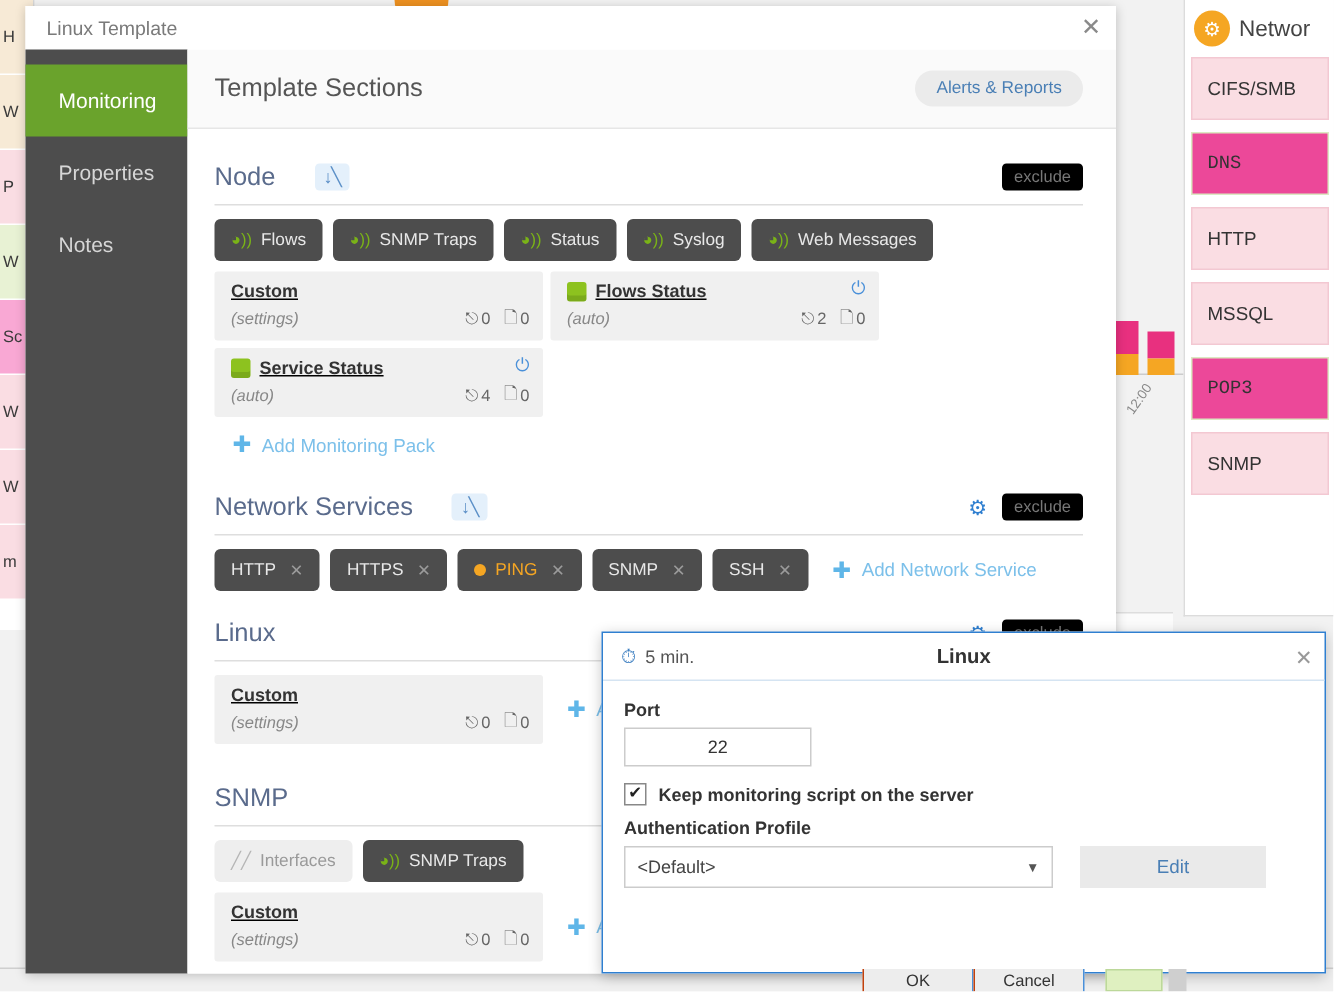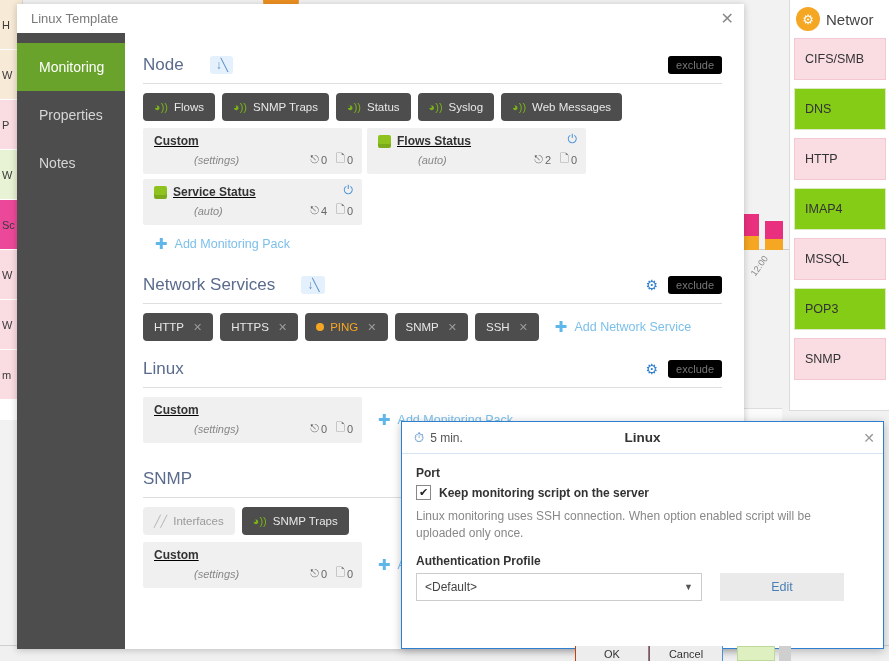--- a/index.html
+++ b/index.html
@@ -51,21 +51,21 @@
     display:flex; align-items:center; justify-content:center; flex:none;
     color:#ffffff; font-size:13px; line-height:1;
   }
   .svc-title { font-size:15px; color:#444; white-space:nowrap; }
   .svc-item {
     height:40px; margin:0 4px 8px 4px; display:flex; align-items:center;
     padding-left:10px; font-size:12.5px; color:#333;
     border:1px solid rgba(0,0,0,.06);
   }
   .svc-item.pink { background:#fadde3; border-color:#f3c8d2; }
-  .svc-item.green { background:#84cc16; border-color:#dbe9c2; }
+  .svc-item.green { background:#ec4899; border-color:#dbe9c2;font-family:Liberation Mono, monospace; }
 
   
   .win {
     position:absolute; left:17px; top:4px; width:727px; height:645px;
     background:#ffffff; box-shadow:0 1px 7px rgba(0,0,0,.22);
   }
   .win-title {
     height:29px; display:flex; align-items:center; justify-content:space-between;
     padding:0 10px 0 14px; font-size:13px; color:#7a7a7a; background:#ffffff;
   }
@@ -132,21 +132,21 @@
     padding:6px 9px 0 11px; box-sizing:border-box; position:relative;
   }
   .card-top { display:flex; align-items:center; gap:6px;text-decoration:underline; }
   .cube-icon {
     width:13px; height:13px; flex:none;
     background:#8dc21f; border-radius:2px;
     box-shadow: inset 0 -4px 0 rgba(0,0,0,.12);
   }
   .card-name { font-size:12px; font-weight:bold; color:#333; }
   .card-power { position:absolute; right:9px; top:5px; color:#4a90d9; font-size:12px; line-height:1; }
-  .card-bot { display:flex; align-items:center; margin-top:2px;margin-left:40px; }
+  .card-bot { display:flex; align-items:center; margin-top:2px; }
   .card-sub { font-size:11px; color:#888; font-style:italic; }
   .card-counts { margin-left:auto; display:flex; gap:9px; font-size:11px; color:#666; align-items:center; }
   .card-counts .grp { display:flex; align-items:center; gap:2px; }
 
   .add-link {
     display:flex; align-items:center; gap:7px;
     font-size:12.5px; color:#7cc0ea; margin:11px 0 4px 12px;
   }
   .add-link .plus { color:#5fb6e8; font-size:15px; line-height:1; }
   .add-inline { display:flex; align-items:center; gap:7px; font-size:12.5px; color:#7cc0ea; }
@@ -222,21 +222,21 @@
       </div>
     <div class="bg-left-row" style="background:#f7ead6">
         <span>W</span>
       </div>
     <div class="bg-left-row" style="background:#fadde3">
         <span>P</span>
       </div>
     <div class="bg-left-row" style="background:#e8f2d4">
         <span>W</span>
       </div>
-    <div class="bg-left-row" style="background:#ec4899">
+    <div class="bg-left-row" style="background:#f9a8d4">
         <span>Sc</span>
       </div>
     <div class="bg-left-row" style="background:#fadde3">
         <span>W</span>
       </div>
     <div class="bg-left-row" style="background:#fadde3">
         <span>W</span>
       </div>
     <div class="bg-left-row" style="background:#fadde3">
         <span>m</span>
@@ -267,23 +267,20 @@
       <span class="svc-title">Networ</span>
     </div>
     <div class="svc-item pink">
         <span>CIFS/SMB</span>
       </div>
     <div class="svc-item green">
         <span>DNS</span>
       </div>
     <div class="svc-item pink">
         <span>HTTP</span>
-      </div>
-    <div class="svc-item green">
-        <span>IMAP4</span>
       </div>
     <div class="svc-item pink">
         <span>MSSQL</span>
       </div>
     <div class="svc-item green">
         <span>POP3</span>
       </div>
     <div class="svc-item pink">
         <span>SNMP</span>
       </div>
@@ -305,20 +302,24 @@
         <div class="side-item">
           <span>Properties</span>
         </div>
         <div class="side-item">
           <span>Notes</span>
         </div>
       </div>
 
       <div class="content">
 
+        <div class="content-head">
+          <div class="content-title">Template Sections</div>
+          <div class="pill-btn">Alerts &amp; Reports</div>
+        </div>
 
         <div class="scroll-area">
 
           <div class="sec">
             <div class="sec-head">
               <div class="sec-name">Node</div>
               <div class="sort-icon">↓╲</div>
               <div class="sec-spacer"></div>
               <div class="exclude-btn">exclude</div>
             </div>
@@ -543,27 +544,29 @@
       <div class="popup-timer">
         <span class="timer-icon">⏱</span>
         <span>5 min.</span>
       </div>
       <div class="popup-title">Linux</div>
       <span class="popup-close">✕</span>
     </div>
 
     <div class="popup-body">
       <div class="fld-label">Port</div>
+      <div class="port-input">
+        <span>22</span>
+      </div>
 
       <div class="cb-row">
         <span class="cb-box">✔</span>
         <span class="cb-label">Keep monitoring script on the server</span>
       </div>
 
-      <div class="help-text">Linux monitoring uses SSH connection. When option enabled script will be uploaded only once.</div>
 
       <div class="fld-label">Authentication Profile</div>
       <div class="auth-row">
         <div class="select-box">
           <span>&lt;Default&gt;</span>
           <span class="caret">▼</span>
         </div>
         <div class="edit-btn">Edit</div>
       </div>
     </div>

